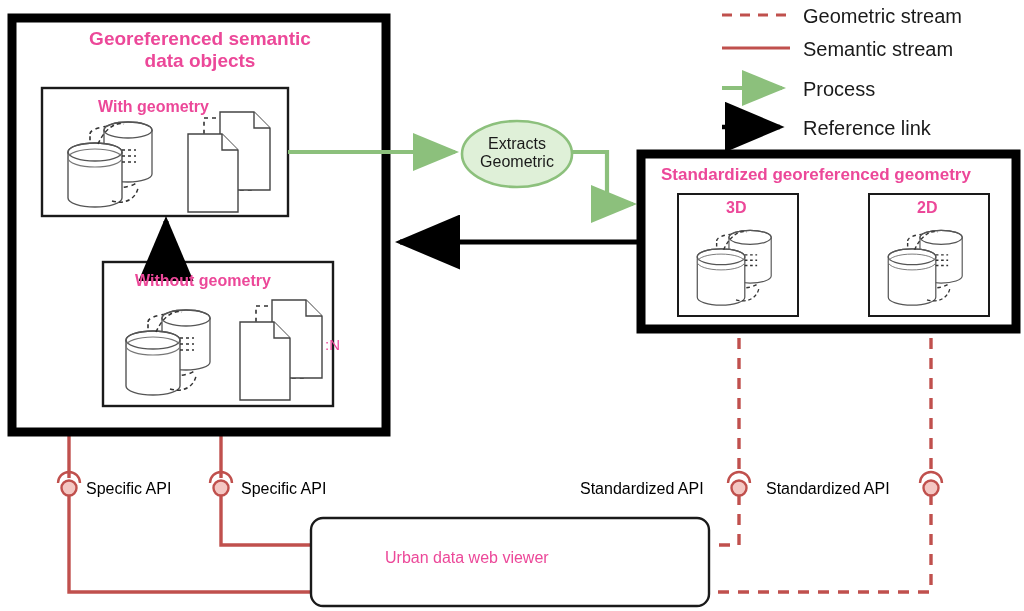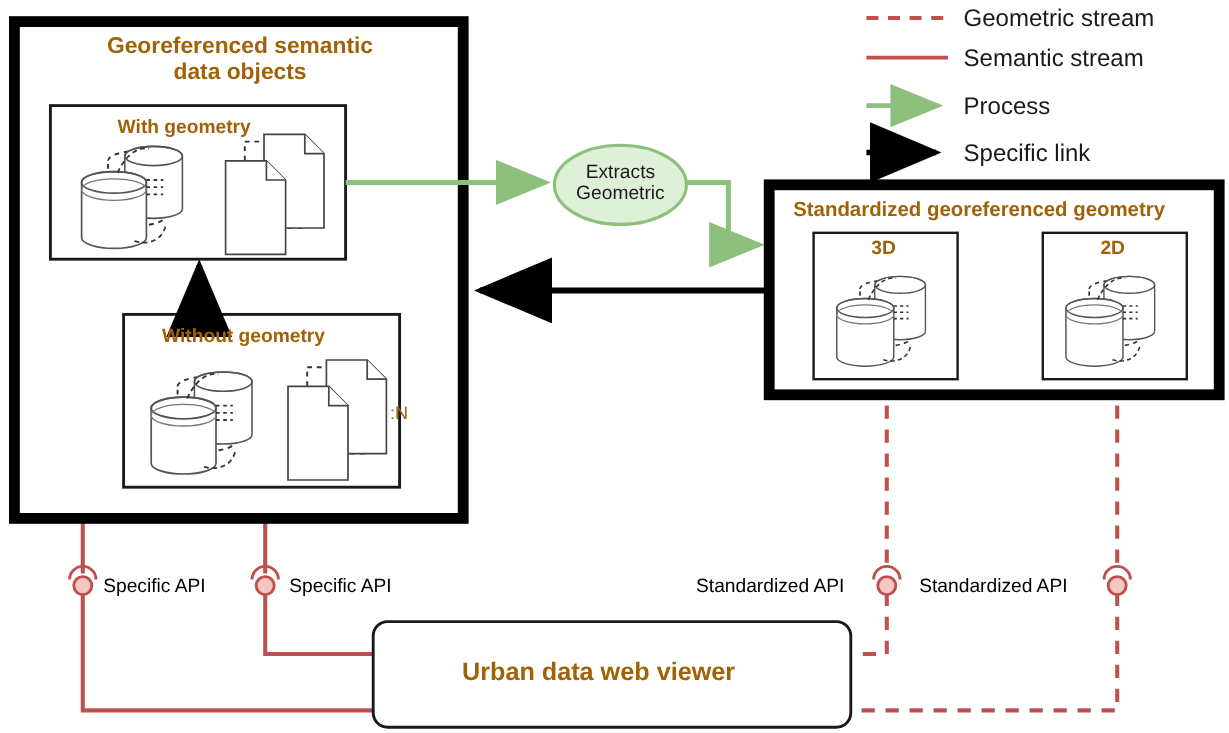--- a/index.html
+++ b/index.html
@@ -4,25 +4,25 @@
 <style>
   html,body{margin:0;padding:0;}
   body{
     width:1024px;height:611px;
     background:#ffffff;
     font-family:"Liberation Sans", sans-serif;
     overflow:hidden;
     position:relative;
   }
   #canvas{position:absolute;left:0;top:0;width:1024px;height:611px;}
-  .lbl{position:absolute;white-space:nowrap;color:#a16207;}
+  .lbl{position:absolute;white-space:nowrap;color:#ec4899;}
   .ttl-1{font-size:19px;font-weight:bold;text-align:center;line-height:22px;}
   .ttl-2{font-size:16px;font-weight:bold;}
   .ttl-3{font-size:17px;font-weight:bold;}
-  .ttl-big{font-size:21px;font-weight:bold;}
+  .ttl-big{font-size:16px;font-weight:normal;}
   .proc{font-size:16px;line-height:18px;text-align:center;color:#1a1a1a;}
   .api{font-size:16px;color:#000000;}
   .leg{font-size:20px;color:#1a1a1a;text-align:right;}
 </style>
 </head>
 <body>
 
 <svg id="canvas" viewBox="0 0 1024 611">
   <defs>
     <marker id="arrGreen" markerWidth="11" markerHeight="9" refX="10" refY="4.5" orient="auto">
@@ -165,13 +165,13 @@
 <div class="lbl ttl-big" style="left:385px;top:549px;">Urban data web viewer</div>
 
 <div class="lbl api" style="left:86px;top:480px;">Specific API</div>
 <div class="lbl api" style="left:241px;top:480px;">Specific API</div>
 <div class="lbl api" style="left:580px;top:480px;">Standardized API</div>
 <div class="lbl api" style="left:766px;top:480px;">Standardized API</div>
 
 <div class="lbl leg" style="left:803px;top:5px;">Geometric stream</div>
 <div class="lbl leg" style="left:803px;top:38px;">Semantic stream</div>
 <div class="lbl leg" style="left:803px;top:78px;">Process</div>
-<div class="lbl leg" style="left:803px;top:117px;">Specific link</div>
+<div class="lbl leg" style="left:803px;top:117px;">Reference link</div>
 
 </body></html>

